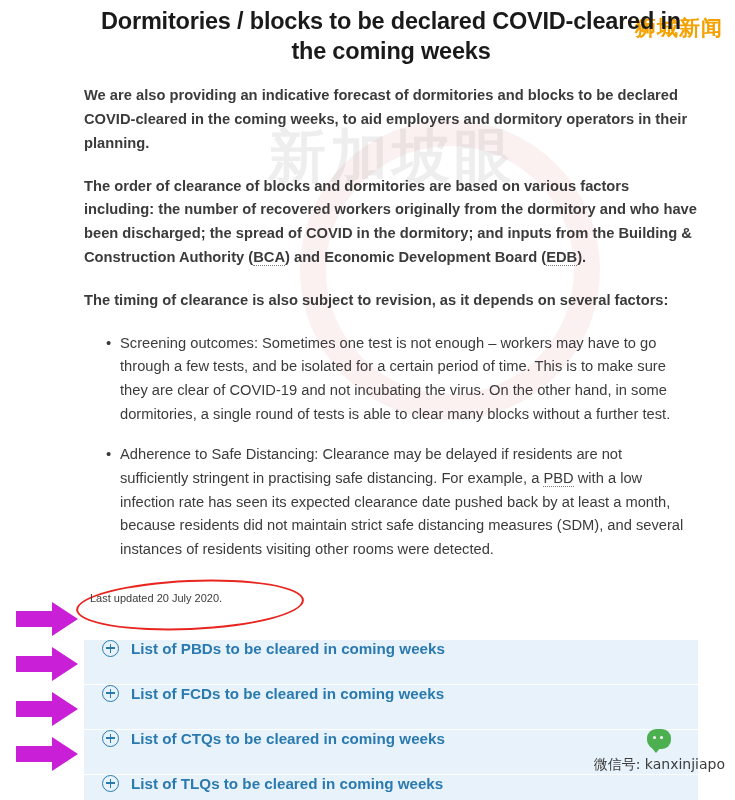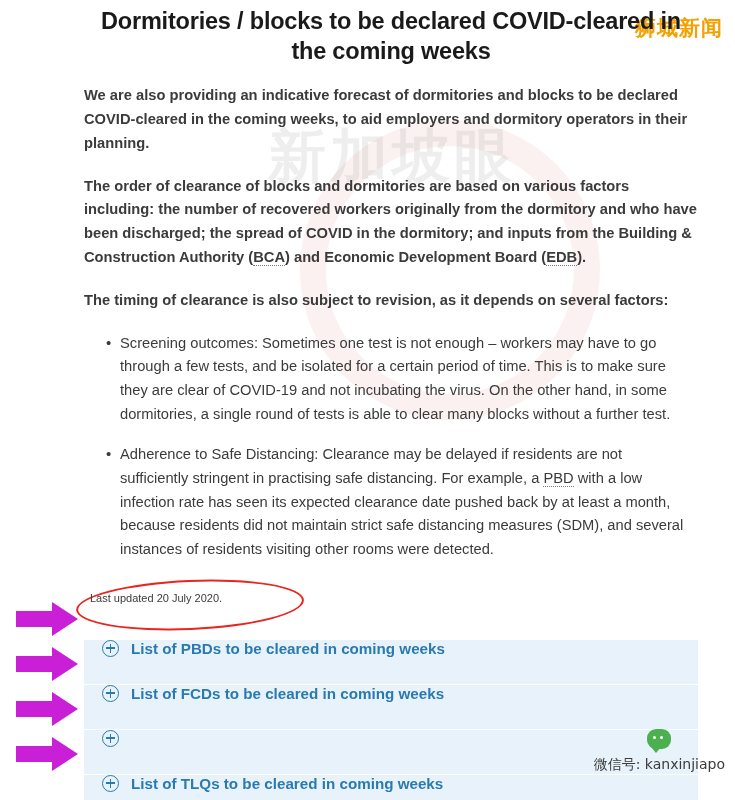--- a/index.html
+++ b/index.html
@@ -246,20 +246,21 @@
       <div class="acc-row">
         <span class="plus-icon"></span>
         <span class="acc-label">List of PBDs to be cleared in coming weeks</span>
       </div>
       <div class="acc-row">
         <span class="plus-icon"></span>
         <span class="acc-label">List of FCDs to be cleared in coming weeks</span>
       </div>
       <div class="acc-row">
         <span class="plus-icon"></span>
+        <span class="acc-label">List of CTQs to be cleared in coming weeks</span>
       </div>
       <div class="acc-row">
         <span class="plus-icon"></span>
         <span class="acc-label">List of TLQs to be cleared in coming weeks</span>
       </div>
     </div>
 
   </div>
 
   <div class="arrow" style="top:602px;">

